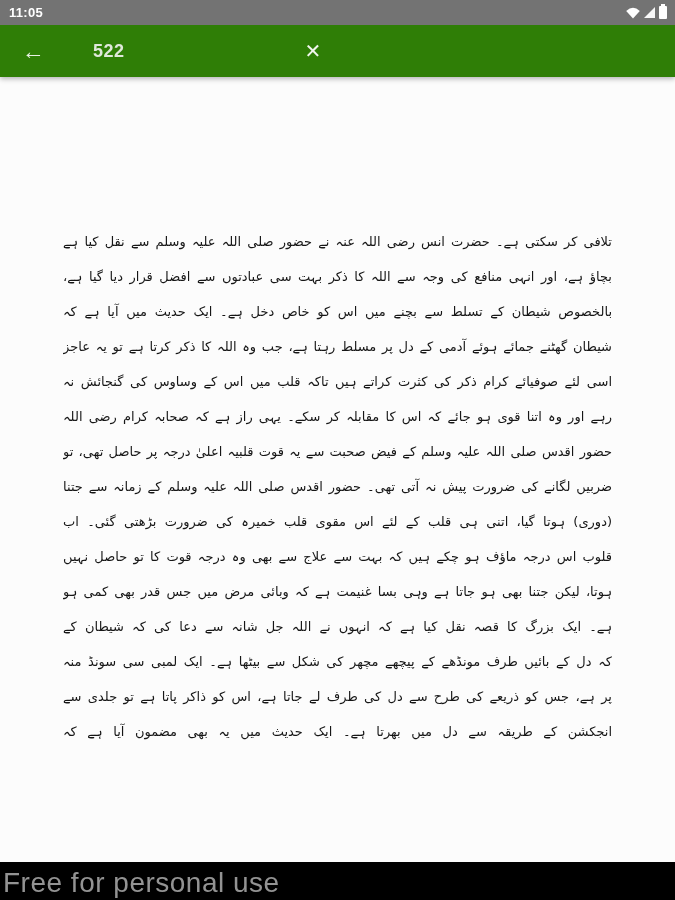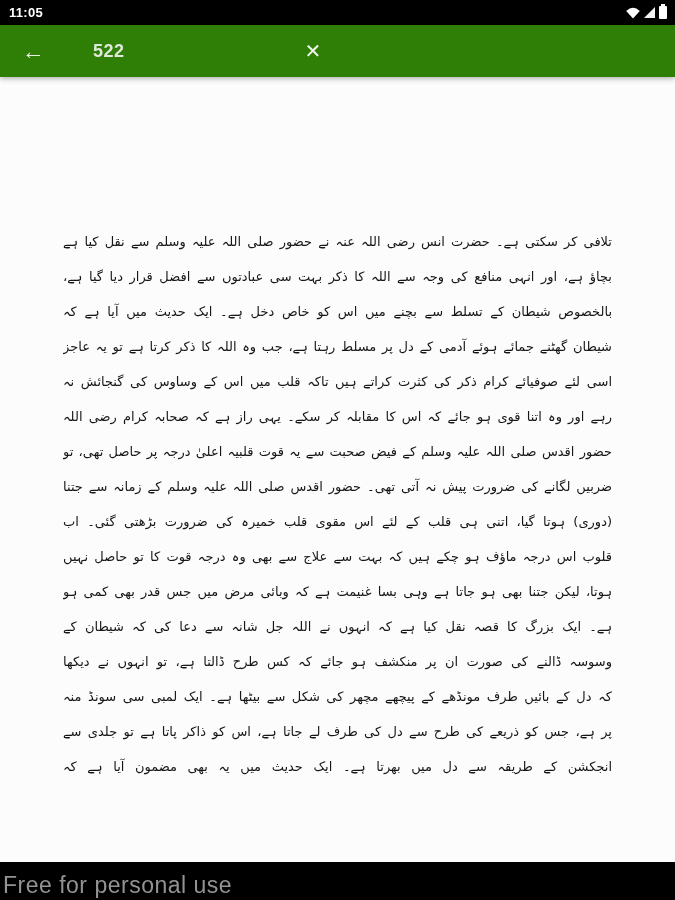--- a/index.html
+++ b/index.html
@@ -2,21 +2,21 @@
 <html><head>
 <meta charset="utf-8">
 <style>
   * { margin: 0; padding: 0; box-sizing: border-box; }
   html, body { width: 675px; height: 900px; overflow: hidden; background: #fff;
     font-family: "Liberation Sans", sans-serif; }
   .screen { position: relative; width: 675px; height: 900px; background: #fcfcfc; overflow: hidden; }
 
   
   .status-bar { position: absolute; top: 0; left: 0; right: 0; height: 25px;
-    background: #000000; display: flex; align-items: center; z-index: 30; }
+    background: #737373; display: flex; align-items: center; z-index: 30; }
   .status-time { color: #fff; font-size: 13px; font-weight: bold; margin-left: 9px; letter-spacing: .3px; }
   .status-icons { position: absolute; right: 8px; top: 0; height: 25px; display: flex; align-items: center; gap: 4px; }
   .wifi-ic svg { display: block; }
   .cell-ic { width: 0; height: 0; border-left: 11px solid transparent; border-bottom: 11px solid #fff; opacity: .95; }
   .batt-ic { width: 8px; height: 13px; background: #fff; border-radius: 1px; position: relative; }
   .batt-ic::before { content: ""; position: absolute; top: -2px; left: 2px; width: 4px; height: 2px; background: #fff; }
 
   
   .app-bar { position: absolute; top: 25px; left: 0; right: 0; height: 52px;
     background: #2f7e06; z-index: 25; box-shadow: 0 2px 5px rgba(0,0,0,.28); }
@@ -32,21 +32,21 @@
     background: #fcfcfc; overflow: hidden; }
   .page-text { position: absolute; top: 150px; left: 63px; width: 549px; direction: rtl; }
   .line { height: 35px; line-height: 30px; overflow: hidden;
     font-family: "DejaVu Sans", sans-serif; font-size: 13px; color: #161616;
     text-align: justify; text-align-last: justify; -moz-text-align-last: justify;
     text-justify: inter-word; word-spacing: 1px; }
 
   
   .nav-bar { position: absolute; left: 0; right: 0; bottom: 0; height: 38px; background: #000; z-index: 20; }
   .watermark { position: absolute; left: 3px; bottom: 1px; z-index: 21;
-    color: #939393; font-size: 23px; letter-spacing: .5px; white-space: nowrap; }
+    color: #939393; font-size: 28px; letter-spacing: .5px; white-space: nowrap; }
   .nav-ic { position: absolute; top: 0; height: 38px; width: 40px; z-index: 22;
     display: flex; align-items: center; justify-content: center; cursor: pointer; }
   .nav-back { left: 205px; }
   .nav-back .tri { width: 0; height: 0; border-top: 9px solid transparent; border-bottom: 9px solid transparent;
     border-right: 14px solid #fff; }
   .nav-home { left: 317px; }
   .nav-home .dot { width: 17px; height: 17px; border-radius: 50%; background: #fff; }
   .nav-recents { left: 429px; }
   .nav-recents .sq { width: 15px; height: 15px; background: #fff; }
 </style>
@@ -81,21 +81,20 @@
       <div class="line">بالخصوص شیطان کے تسلط سے بچنے میں اس کو خاص دخل ہے۔ ایک حدیث میں آیا ہے کہ</div>
       <div class="line">شیطان گھٹنے جمائے ہوئے آدمی کے دل پر مسلط رہتا ہے، جب وہ اللہ کا ذکر کرتا ہے تو یہ عاجز</div>
       <div class="line">اسی لئے صوفیائے کرام ذکر کی کثرت کراتے ہیں تاکہ قلب میں اس کے وساوس کی گنجائش نہ</div>
       <div class="line">رہے اور وہ اتنا قوی ہو جائے کہ اس کا مقابلہ کر سکے۔ یہی راز ہے کہ صحابہ کرام رضی اللہ عنہم کو</div>
       <div class="line">حضور اقدس صلی اللہ علیہ وسلم کے فیض صحبت سے یہ قوت قلبیہ اعلیٰ درجہ پر حاصل تھی، تو ان کو</div>
       <div class="line">ضربیں لگانے کی ضرورت پیش نہ آتی تھی۔ حضور اقدس صلی اللہ علیہ وسلم کے زمانہ سے جتنا بُعد</div>
       <div class="line">(دوری) ہوتا گیا، اتنی ہی قلب کے لئے اس مقوی قلب خمیرہ کی ضرورت بڑھتی گئی۔ اب</div>
       <div class="line">قلوب اس درجہ ماؤف ہو چکے ہیں کہ بہت سے علاج سے بھی وہ درجہ قوت کا تو حاصل نہیں</div>
       <div class="line">ہوتا، لیکن جتنا بھی ہو جاتا ہے وہی بسا غنیمت ہے کہ وبائی مرض میں جس قدر بھی کمی ہو بہتر</div>
       <div class="line">ہے۔ ایک بزرگ کا قصہ نقل کیا ہے کہ انہوں نے اللہ جل شانہ سے دعا کی کہ شیطان کے</div>
-      <div class="line">وسوسہ ڈالنے کی صورت ان پر منکشف ہو جائے کہ کس طرح ڈالتا ہے، تو انہوں نے دیکھا</div>
       <div class="line">کہ دل کے بائیں طرف مونڈھے کے پیچھے مچھر کی شکل سے بیٹھا ہے۔ ایک لمبی سی سونڈ منہ</div>
       <div class="line">پر ہے، جس کو ذریعے کی طرح سے دل کی طرف لے جاتا ہے، اس کو ذاکر پاتا ہے تو جلدی سے</div>
       <div class="line">انجکشن کے طریقہ سے دل میں بھرتا ہے۔ ایک حدیث میں یہ بھی مضمون آیا ہے کہ</div>
 
     </div>
 
   </div>
 
   <div class="nav-bar"></div>
   <div class="watermark">Free for personal use</div>

